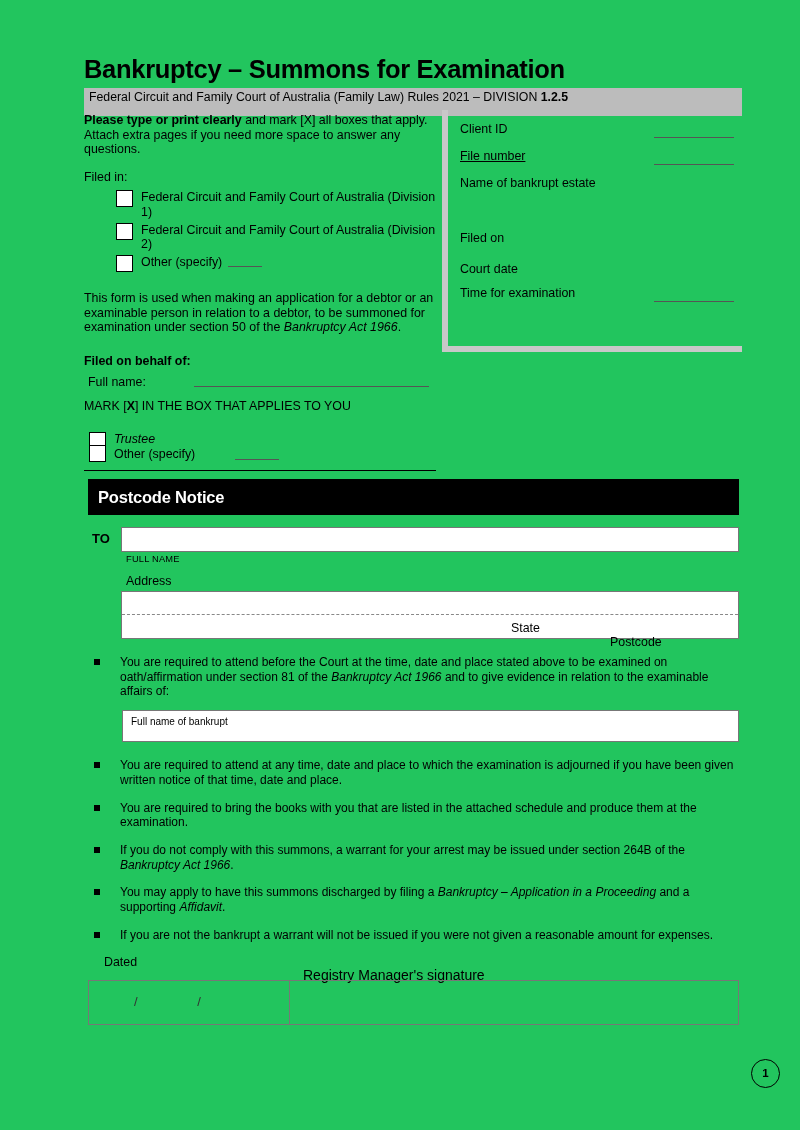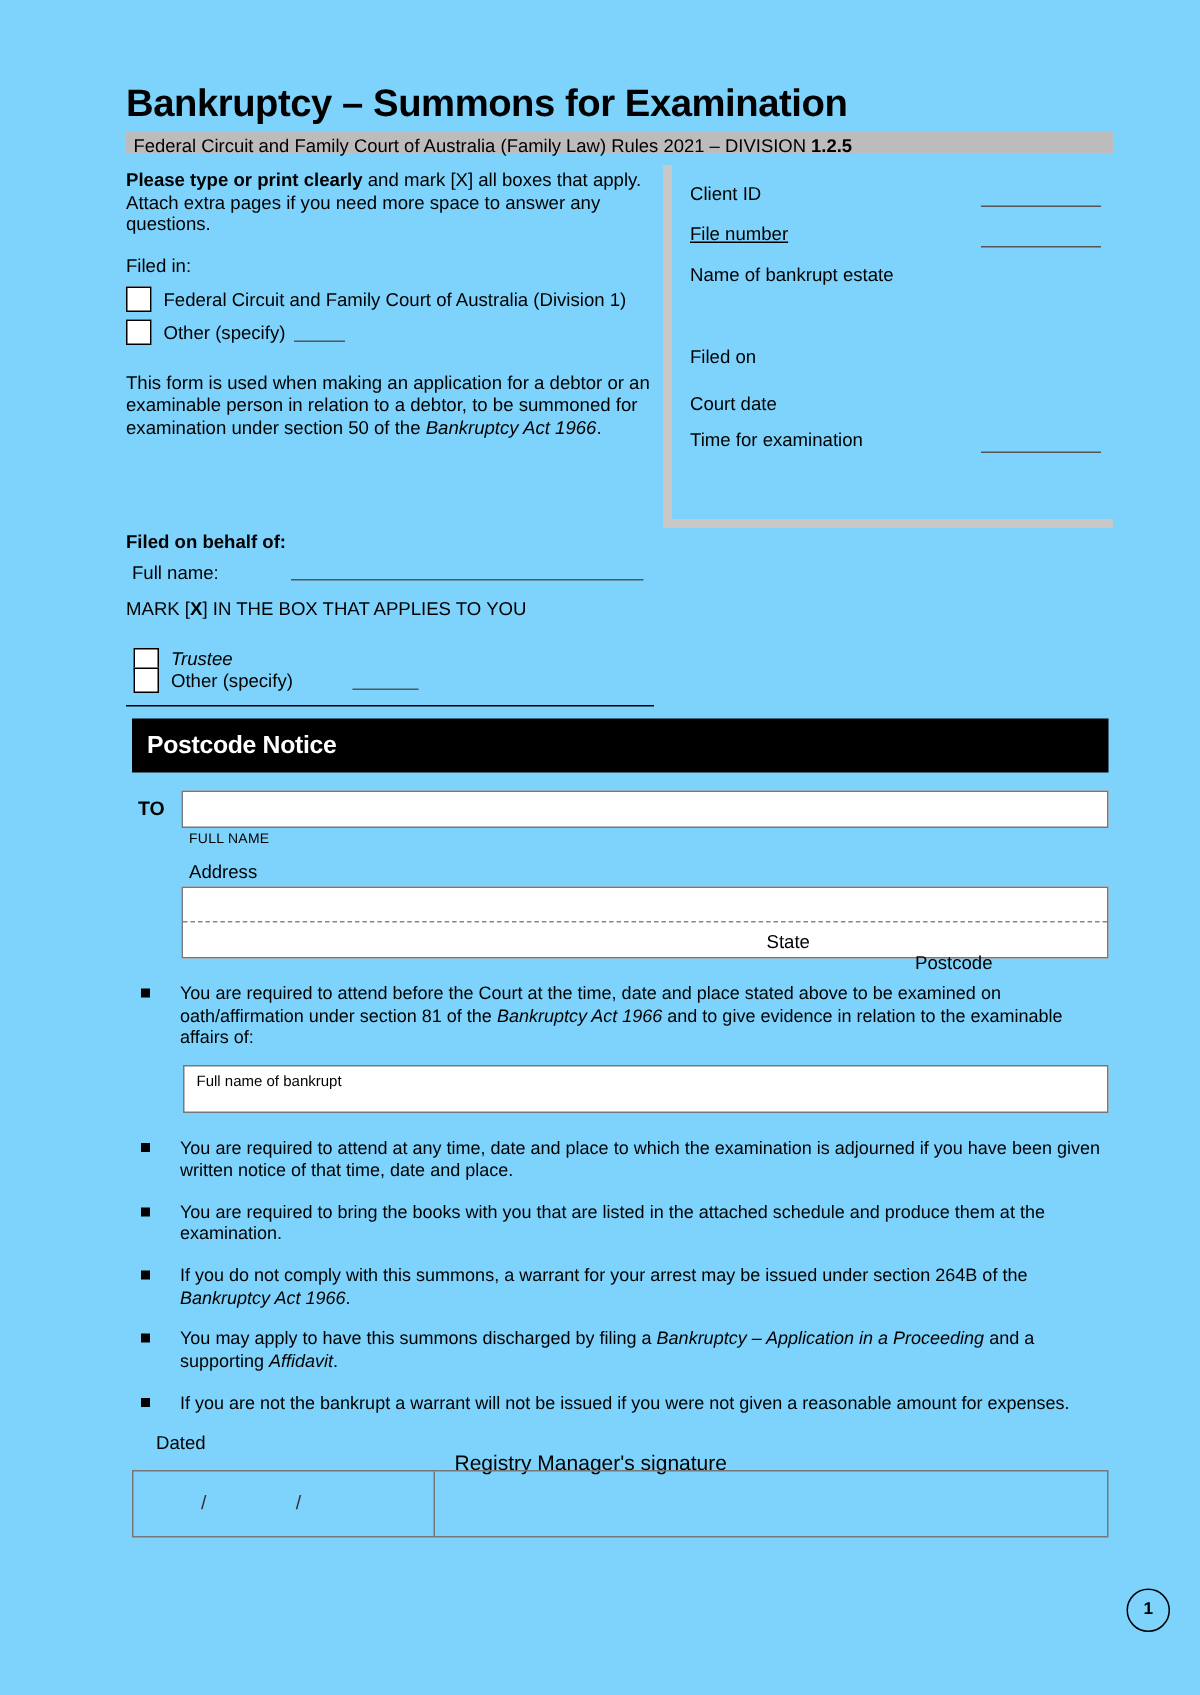--- a/index.html
+++ b/index.html
@@ -14,41 +14,41 @@
     font-family: "Liberation Sans", sans-serif;
     color: #000000;
     overflow: hidden;
   }
 
   .page {
     position: absolute;
     left: 0; top: 0;
     width: 800px;
     height: 1130px;
-    background: #7dd3fc;
+    background: #22c55e;
   }
 
   
   .doc-title {
     position: absolute;
     left: 84px;
     top: 55px;
     font-size: 25.5px;
     font-weight: bold;
     letter-spacing: -0.3px;
     white-space: nowrap;
   }
 
   
   .subtitle-bar {
     position: absolute;
     left: 84px;
     top: 88px;
     width: 658px;
-    height: 14px;
+    height: 28px;
     background: #bcbcbc;
     font-size: 12.3px;
     line-height: 18px;
     padding-left: 5px;
     box-sizing: border-box;
     white-space: nowrap;
   }
   .subtitle-bar b { font-weight: bold; }
 
   
@@ -59,23 +59,23 @@
     width: 352px;
     font-size: 12.4px;
     line-height: 14.6px;
   }
   .intro-para { margin: 0 0 13px 0; }
   .intro-para b { font-weight: bold; }
   .filed-in-label { margin: 0 0 6px 0; }
 
   .cbrow {
     display: flex;
-    align-items: center;
     margin-bottom: 3px;
     min-height: 19px;
+    margin-left: 32px;
   }
   .cbox {
     width: 17px;
     height: 17px;
     border: 1.4px solid #000;
     box-sizing: border-box;
     background: #fff;
     flex: 0 0 auto;
     margin-right: 8px;
   }
@@ -358,20 +358,24 @@
       <b>Please type or print clearly</b><span> and mark [X] all boxes that apply. Attach extra pages if you need more space to answer any questions.</span>
     </p>
     <p class="filed-in-label">Filed in:</p>
 
     <div class="cbrow">
       <span class="cbox"></span>
       <span class="cblabel">Federal Circuit and Family Court of Australia (Division 1)</span>
     </div>
     <div class="cbrow">
       <span class="cbox"></span>
+      <span class="cblabel">Federal Circuit and Family Court of Australia (Division 2)</span>
+    </div>
+    <div class="cbrow">
+      <span class="cbox"></span>
       <span class="cblabel">Other (specify)</span>
       <span class="blankline"></span>
     </div>
 
     <p class="usage-para">
       <span>This form is used when making an application for a debtor or an examinable person in relation to a debtor, to be summoned for examination under section 50 of the </span><i>Bankruptcy Act 1966</i><span>.</span>
     </p>
   </div>
 
   <div class="right-panel">

